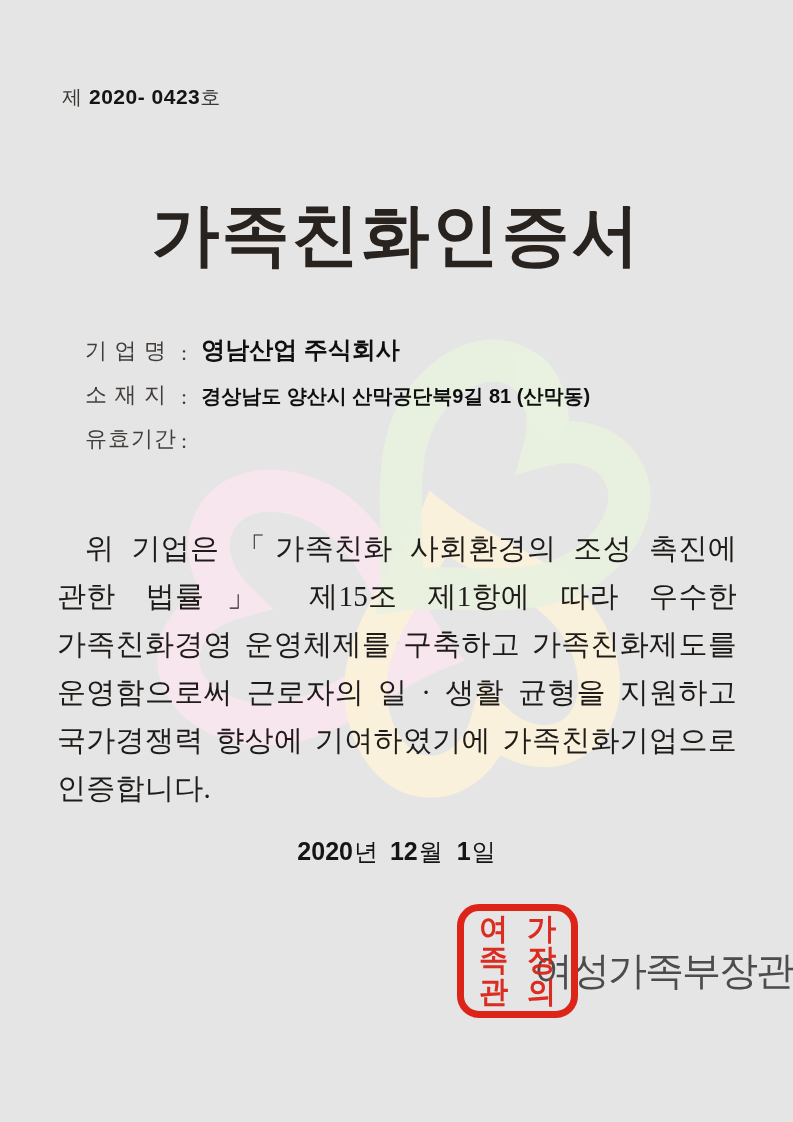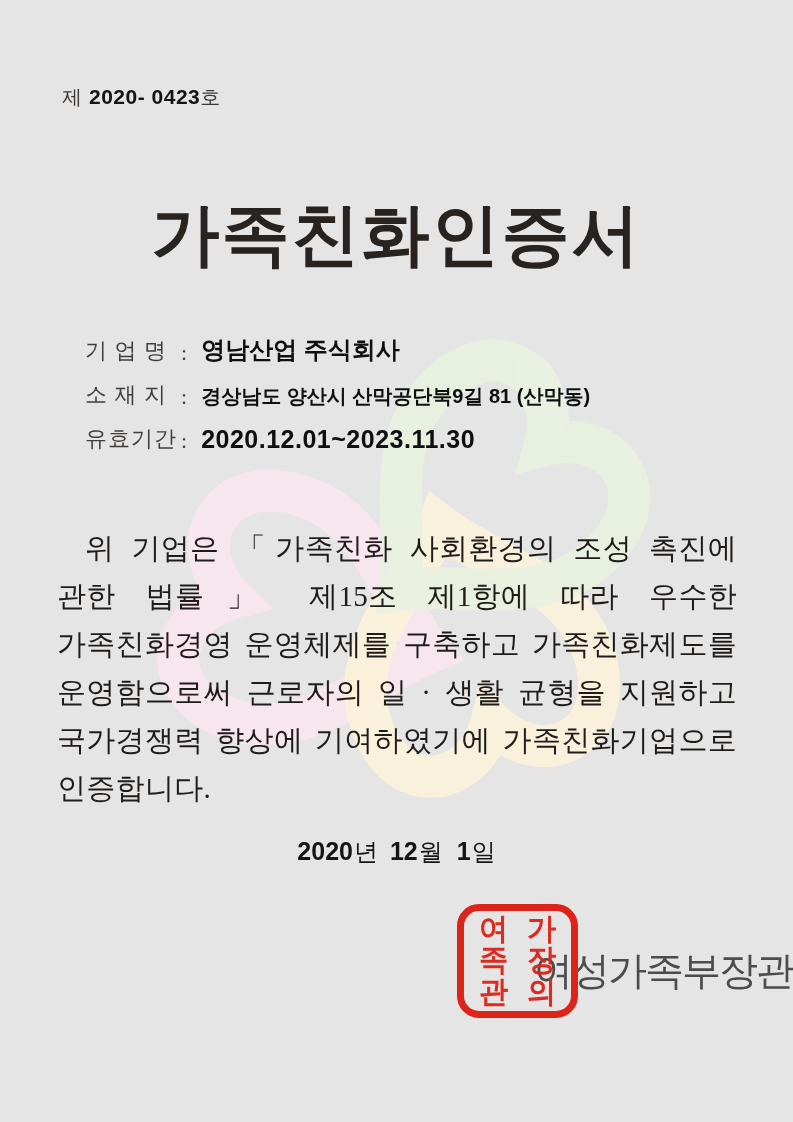--- a/index.html
+++ b/index.html
@@ -146,21 +146,20 @@
       <span class="field-value">영남산업 주식회사</span>
     </div>
     <div class="field-row address">
       <span class="field-label">소 재 지</span>
       <span class="field-colon">:</span>
       <span class="field-value">경상남도 양산시 산막공단북9길 81 (산막동)</span>
     </div>
     <div class="field-row period">
       <span class="field-label">유효기간</span>
       <span class="field-colon">:</span>
-      <span class="field-value">2020.12.01~2023.11.30</span>
     </div>
   </div>
 
   <p class="body-text">위 기업은 「가족친화 사회환경의 조성 촉진에 관한 법률」 제15조 제1항에 따라 우수한 가족친화경영 운영체제를 구축하고 가족친화제도를 운영함으로써 근로자의 일 · 생활 균형을 지원하고 국가경쟁력 향상에 기여하였기에 가족친화기업으로 인증합니다.</p>
 
   <div class="date-line">
     <span class="num">2020</span>
     <span class="kor">년</span>
     <span class="num">12</span>
     <span class="kor">월</span>

